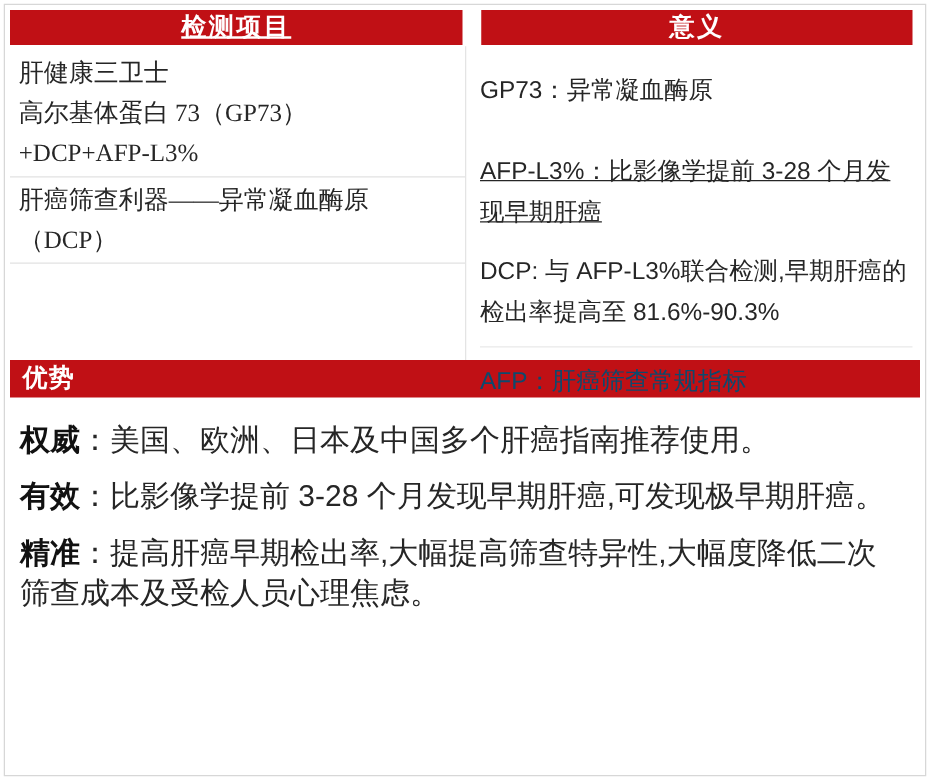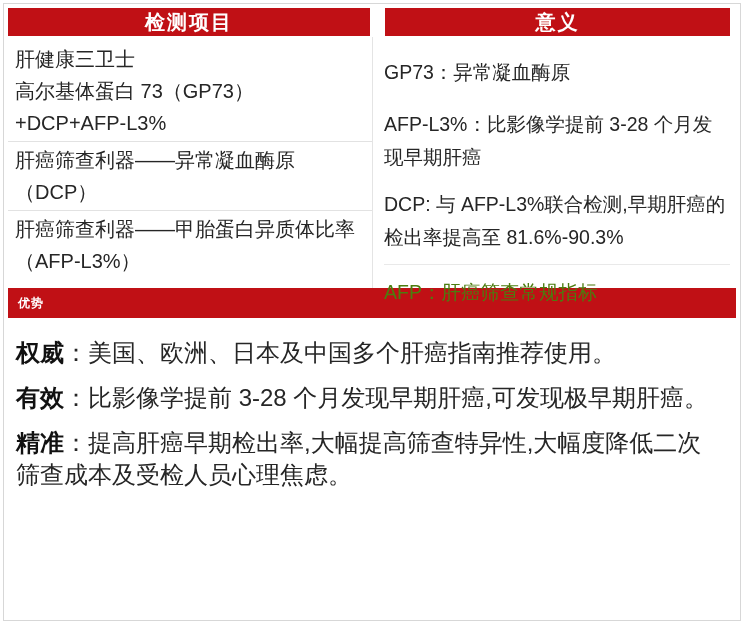--- a/index.html
+++ b/index.html
@@ -11,63 +11,61 @@
     border: 1px solid #d7d7d7; background: #fff; padding: 4px;
   }
 
   
   .t1 { position: relative; display: flex; height: 280px; }
   .t1 .col { width: 50%; }
   .hdr {
     height: 28px; line-height: 28px; background: #c01015; color: #fff;
     font-weight: bold; font-size: 20px; text-align: center; letter-spacing: 2px;
   }
-  .col-left .hdr { margin-right: 2px; }
+  .col-left .hdr { margin-right: 2px; text-decoration: underline; }
   .col-right .hdr { margin-left: 1px; }
   .vline { position: absolute; left: 50%; top: 29px; bottom: 0; width: 1px; background: #e4e4e4; }
 
   .lrow {
     font-size: 20px; line-height: 32px; color: #262626;
     white-space: pre-line; padding: 2px 6px 2px 7px;
   }
-  .lrow.bordered { border-bottom: 1px solid #e2e2e2; }
+  .lrow.bordered { border-bottom: 1px solid #e2e2e2; font-family: Liberation Serif, serif; }
   .lrow.r1 { padding-top: 7px; }
 
   .col-right { padding-left: 12px; padding-right: 6px; font-size: 19.5px; }
   .sig { line-height: 33px; color: #262626; white-space: pre-line; }
   .p-gp73 { margin-top: 20px; }
-  .p-afpl3 { margin-top: 19px; }
+  .p-afpl3 { margin-top: 32px; text-decoration: underline; }
   .p-dcp { margin-top: 14px; padding-bottom: 10px; border-bottom: 1px solid #e9e9e9; }
   .p-afp { margin-top: 11px; }
-  .muted { color: #4d7c0f; }
+  .muted { color: #0c4a6e; }
 
   
   .adv-hdr {
     height: 30px; line-height: 30px; background: #c01015; color: #fff;
-    font-weight: bold; font-size: 12px; padding-left: 10px; letter-spacing: 1px;
+    font-weight: bold; font-size: 20px; padding-left: 10px; letter-spacing: 1px;
   }
   .adv-list { padding: 6px 12px 0 8px; font-size: 24px; }
   .adv { margin-top: 13px; line-height: 32px; color: #262626; }
   .adv b { color: #111; }
   .adv .colon { font-weight: normal; }
 </style>
 </head>
 <body>
 
 <div class="page">
 
   <section class="t1">
     <div class="col col-left">
       <div class="hdr">检测项目</div>
       <div class="lrow r1 bordered">肝健康三卫士
 高尔基体蛋白 73（GP73）
 +DCP+AFP-L3%</div>
       <div class="lrow bordered">肝癌筛查利器——异常凝血酶原（DCP）</div>
-      <div class="lrow">肝癌筛查利器——甲胎蛋白异质体比率
-（AFP-L3%）</div>
     </div>
     <div class="vline"></div>
     <div class="col col-right">
       <div class="hdr">意义</div>
       <p class="sig p-gp73">GP73：异常凝血酶原</p>
       <p class="sig p-afpl3">AFP-L3%：比影像学提前 3-28 个月发现早期肝癌</p>
       <p class="sig p-dcp">DCP: 与 AFP-L3%联合检测,早期肝癌的检出率提高至 81.6%-90.3%</p>
       <p class="sig p-afp muted">AFP：肝癌筛查常规指标</p>
     </div>
   </section>

